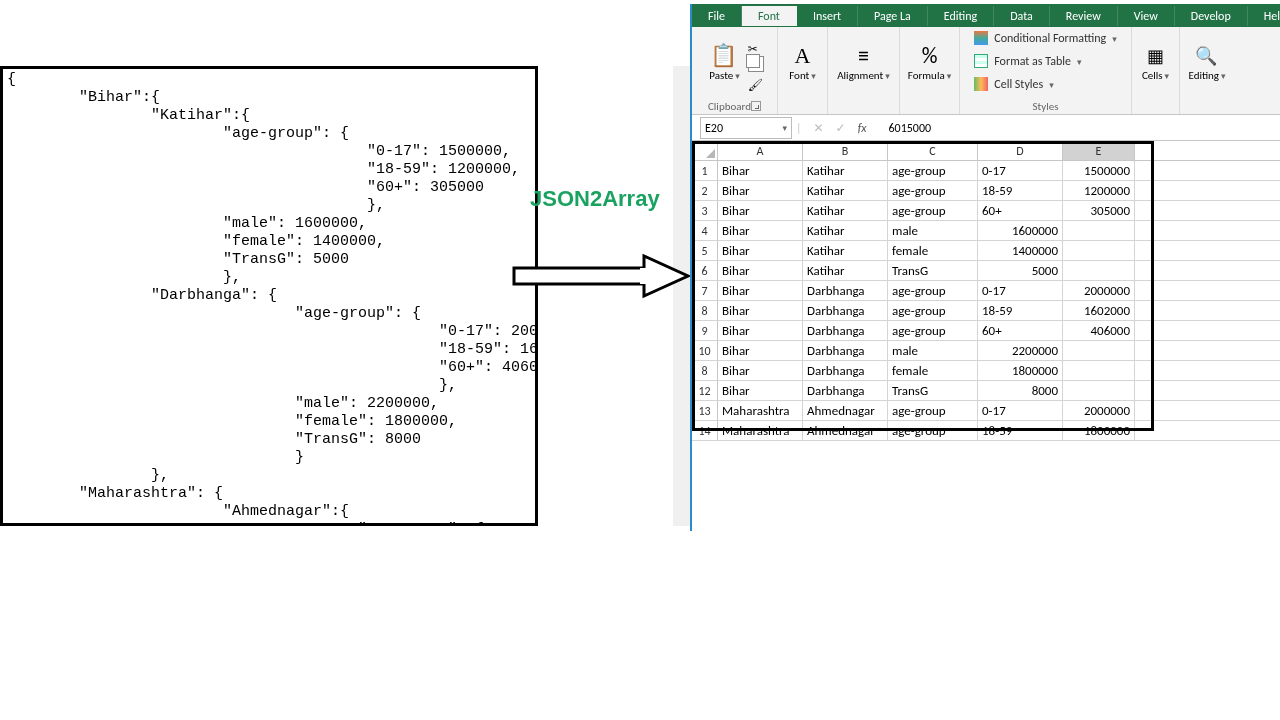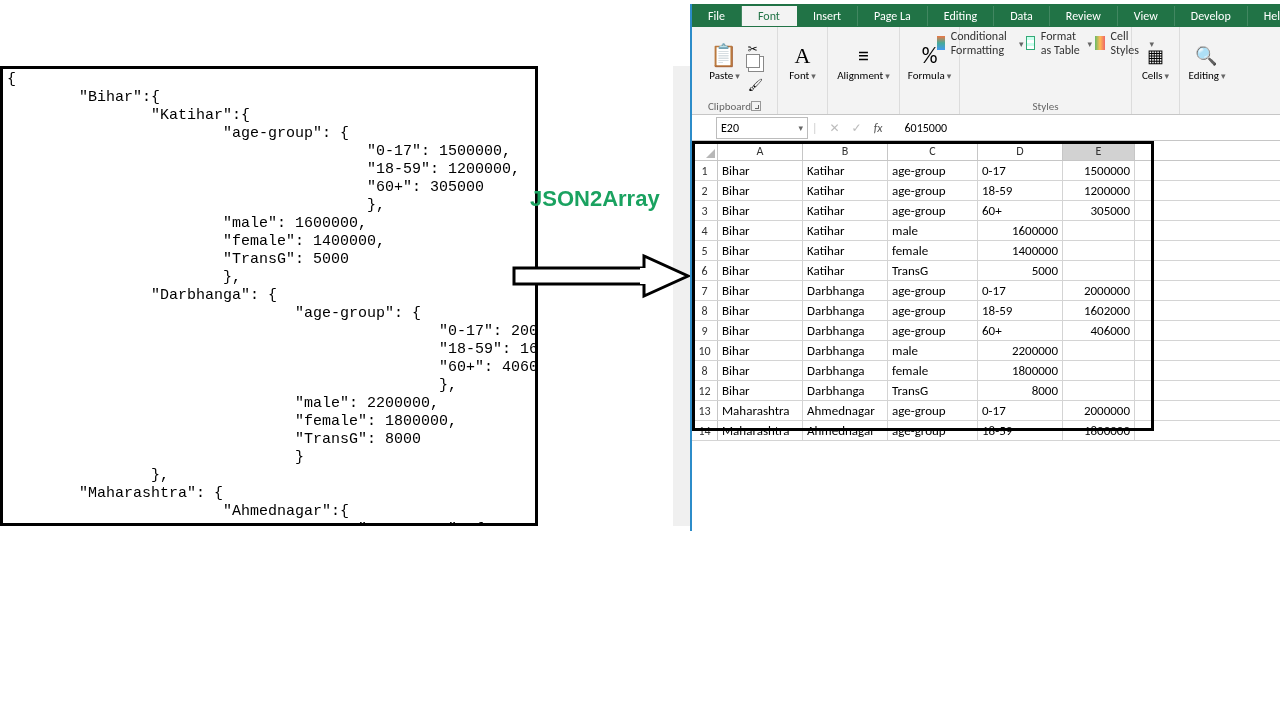--- a/index.html
+++ b/index.html
@@ -23,21 +23,21 @@
   .ribbon-group-content { flex:1; display:flex; align-items:center; justify-content:center; gap:4px;}
   .big-btn { display:flex; flex-direction:column; align-items:center; justify-content:center; font-size:11px; gap:2px; padding:2px 4px; cursor:pointer;}
   .big-btn .glyph { font-size:22px; line-height:22px;}
   .big-btn .caret::after{content:"▾"; font-size:9px; color:#666; margin-left:2px;}
   .dialog-launcher{ width:10px;height:10px; border:1px solid #999; position:relative;}
   .dialog-launcher::after{content:""; position:absolute; right:1px; bottom:1px; width:3px; height:3px; border-right:1px solid #666; border-bottom:1px solid #666;}
   .mini-row{ display:flex; align-items:center; gap:6px; font-size:12px; color:#333; height:20px;}
   .mini-row .ico{ width:14px; height:14px; display:inline-block;}
   .clip-col{display:flex; flex-direction:column; gap:2px; align-items:center;}
   .clip-col .ico{width:16px;height:16px;}
-  .namebox-row { height:26px; display:flex; align-items:center; border-bottom:1px solid #c6c6c6; background:#fff;padding-left:16px;}
+  .namebox-row { height:26px; display:flex; align-items:center; border-bottom:1px solid #c6c6c6; background:#fff;}
   .namebox { width:92px; height:22px; border:1px solid #bcbcbc; margin:0 4px 0 8px; padding:0 4px; display:flex; align-items:center; justify-content:space-between; font-size:12px;}
   .namebox .dd{color:#666;font-size:9px;}
   .fx-area{display:flex; align-items:center; gap:12px; font-size:12px; color:#777;}
   .fx-area .sep{color:#ccc;}
   .fx-area .fx{ font-style:italic; color:#555;}
   .fx-val{ color:#000; margin-left:10px;}
   .grid-wrap { position:relative; }
   .col-headers{ display:flex; height:20px; border-bottom:1px solid #c6c6c6; background:#fff;}
   .corner{ width:26px; border-right:1px solid #c6c6c6; position:relative;}
   .corner::after{content:""; position:absolute; right:2px; bottom:2px; width:0;height:0;border-left:9px solid transparent; border-bottom:9px solid #b7b7b7;}
@@ -162,21 +162,21 @@
         <div class="ribbon-group-content">
             <div class="big-btn">
               <span class="glyph">%</span>
               <span class="caret">Formula</span>
             </div>
           </div>
         <div class="ribbon-group-label"></div>
       </div>
 
       <div class="ribbon-group" style="width:172px;">
-        <div class="ribbon-group-content" style="flex-direction:row; align-items:flex-start; padding:4px 2px; gap:3px;">
+        <div class="ribbon-group-content" style="flex-direction:column; align-items:flex-start; padding:4px 2px; gap:3px;">
           <div class="mini-row">
               <span class="ico" style="background:linear-gradient(#e74,#4a9,#49e);"></span>
               <span>Conditional Formatting</span> 
               <span style="font-size:9px;color:#666">▾</span>
             </div>
           <div class="mini-row">
               <span class="ico" style="border:1px solid #3a7; background:repeating-linear-gradient(#cfe,#cfe 3px,#fff 3px,#fff 6px);"></span>
               <span>Format as Table</span> 
               <span style="font-size:9px;color:#666">▾</span>
             </div>

